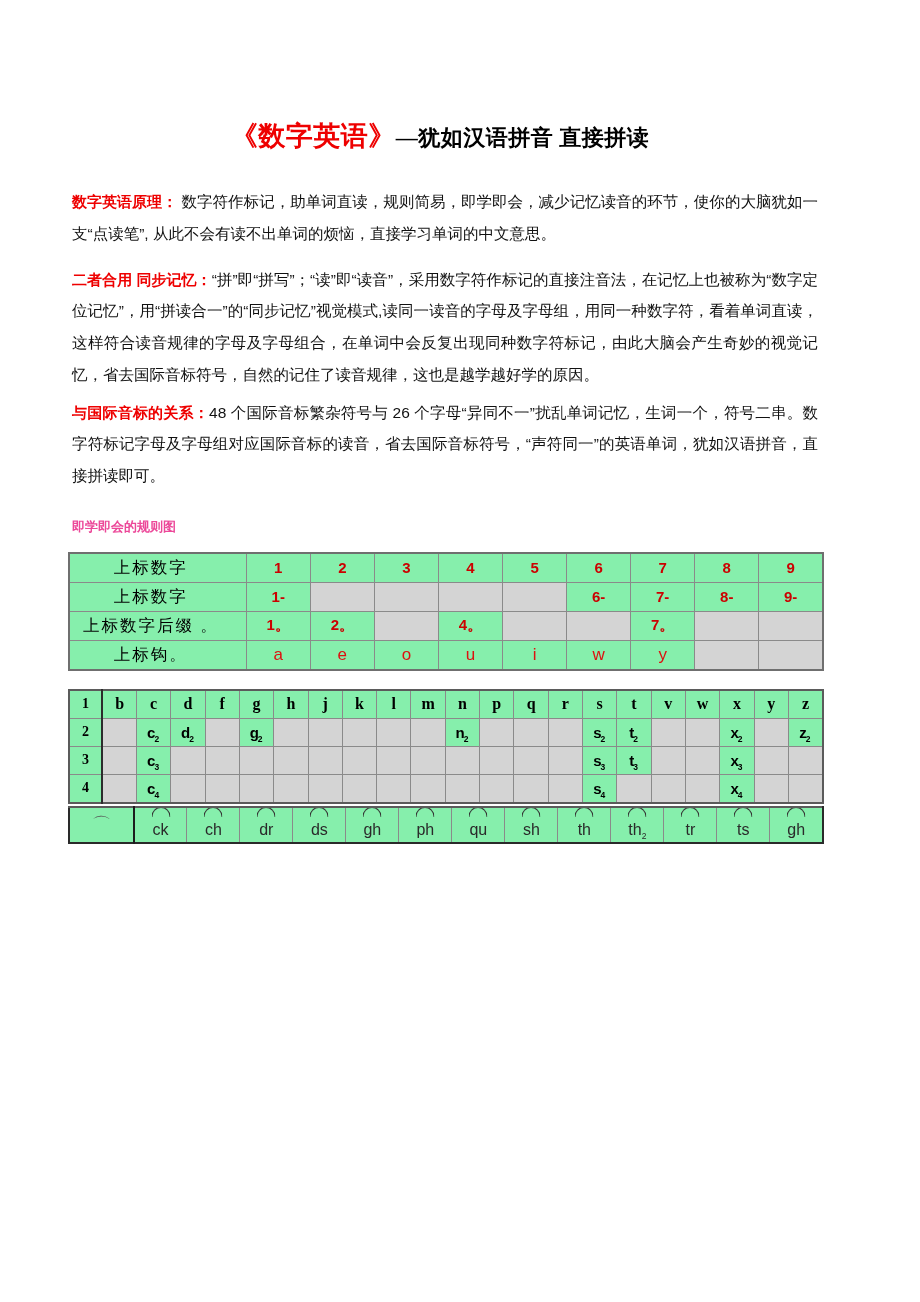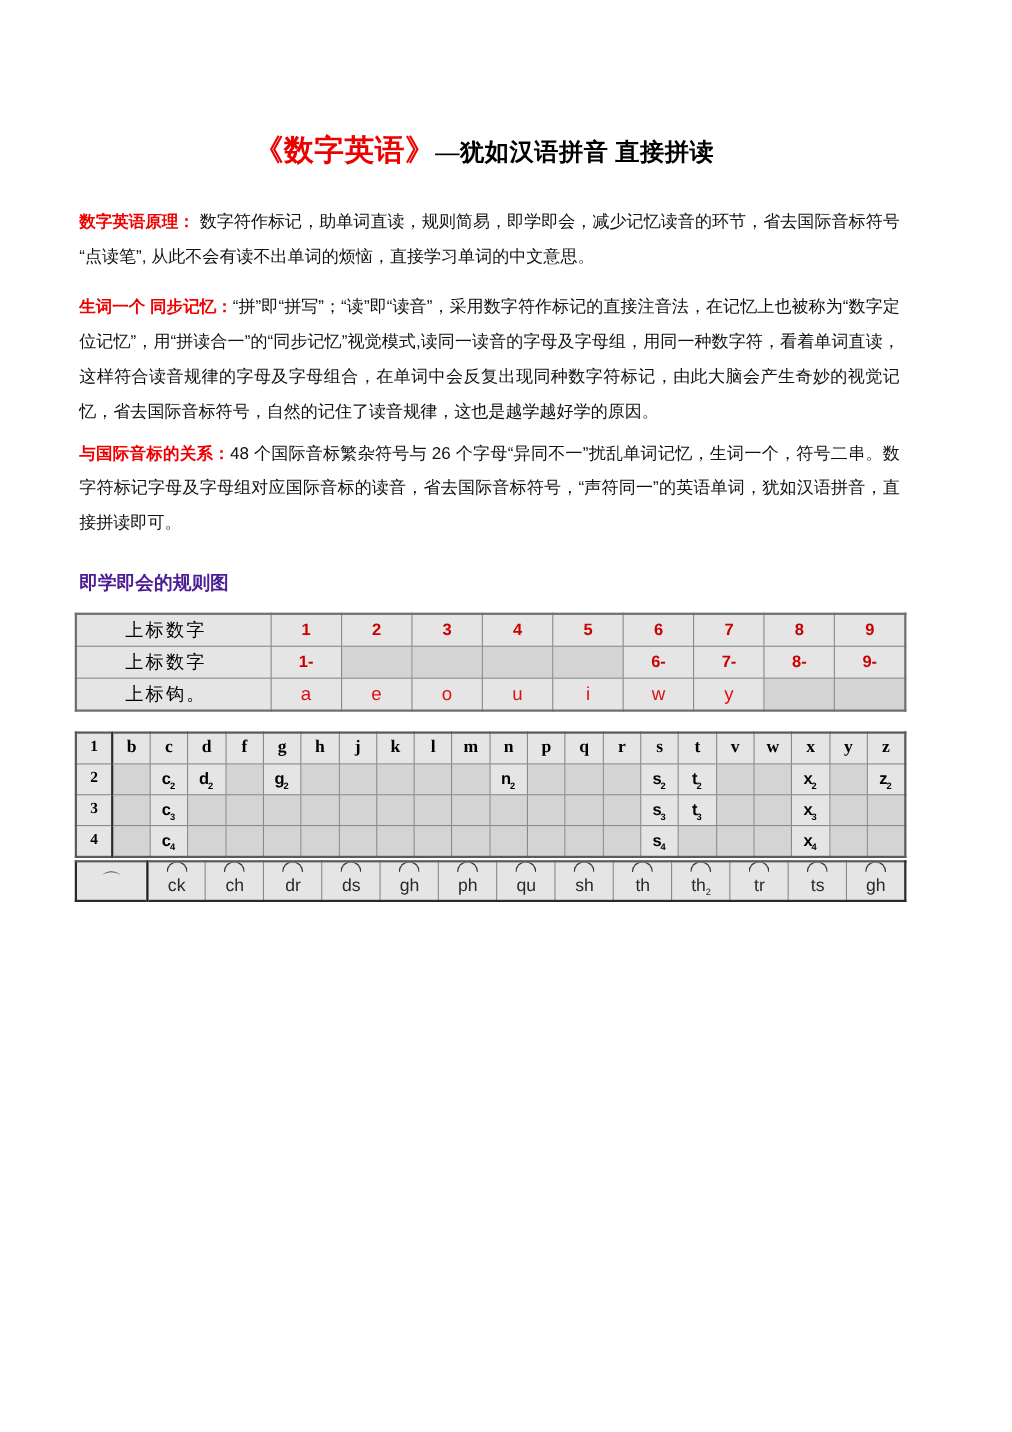--- a/index.html
+++ b/index.html
@@ -63,33 +63,33 @@
     font-weight: bold;
     font-size: 15px;
   }
   .lead.big { font-size: 18.5px; }
 
   
   .section-heading {
     margin: 26px 0 0 0;
     padding-left: 72px;
     font-family: "Liberation Serif", "DejaVu Serif", serif;
-    font-size: 17px;
-    font-weight: bold;
-    color: #4c1d95;
+    font-size: 13px;
+    font-weight: bold;
+    color: #ec4899;
   }
 
   
   .tbl-wrap { padding: 0 56px 0 68px; }
 
   table.grid {
     border-collapse: collapse;
     table-layout: fixed;
     width: 100%;
-    background: #e5e5e5;
+    background: #86efac;
   }
   table.grid.t1 {
     margin-top: 16px;
     border: 2px solid #6f6f6f;
   }
   table.grid.t2 {
     margin-top: 18px;
     border: 2px solid #5b5b5b;
   }
   table.grid.t3 {
@@ -213,25 +213,25 @@
 
 <div class="page">
 
   <h1 class="doc-title">
     <span class="t-red">《数字英语》</span><span class="t-black">—犹如汉语拼音 直接拼读</span>
   </h1>
 
   <div class="body-area">
 
     <p class="para p1">
-      <span class="lead">数字英语原理：</span><span> 数字符作标记，助单词直读，规则简易，即学即会，减少记忆读音的环节，省去国际音标符号“点读笔”, 从此不会有读不出单词的烦恼，直接学习单词的中文意思。</span>
+      <span class="lead">数字英语原理：</span><span> 数字符作标记，助单词直读，规则简易，即学即会，减少记忆读音的环节，使你的大脑犹如一支“点读笔”, 从此不会有读不出单词的烦恼，直接学习单词的中文意思。</span>
     </p>
 
     <p class="para p2">
-      <span class="lead">生词一个 同步记忆：</span><span>“拼”即“拼写”；“读”即“读音”，采用数字符作标记的直接注音法，在记忆上也被称为“数字定位记忆”，用“拼读合一”的“同步记忆”视觉模式,读同一读音的字母及字母组，用同一种数字符，看着单词直读，这样符合读音规律的字母及字母组合，在单词中会反复出现同种数字符标记，由此大脑会产生奇妙的视觉记忆，省去国际音标符号，自然的记住了读音规律，这也是越学越好学的原因。</span>
+      <span class="lead">二者合用 同步记忆：</span><span>“拼”即“拼写”；“读”即“读音”，采用数字符作标记的直接注音法，在记忆上也被称为“数字定位记忆”，用“拼读合一”的“同步记忆”视觉模式,读同一读音的字母及字母组，用同一种数字符，看着单词直读，这样符合读音规律的字母及字母组合，在单词中会反复出现同种数字符标记，由此大脑会产生奇妙的视觉记忆，省去国际音标符号，自然的记住了读音规律，这也是越学越好学的原因。</span>
     </p>
 
     <p class="para p3">
       <span class="lead">与国际音标的关系：</span><span>48 个国际音标繁杂符号与 26 个字母“异同不一”扰乱单词记忆，生词一个，符号二串。数字符标记字母及字母组对应国际音标的读音，省去国际音标符号，“声符同一”的英语单词，犹如汉语拼音，直接拼读即可。</span>
     </p>
 
 
   </div>
 
   <h2 class="section-heading">即学即会的规则图</h2>
@@ -259,20 +259,32 @@
             <td class="rowlabel">上标数字</td>
             <td class="val">1-</td>
             <td class="blank"></td>
             <td class="blank"></td>
             <td class="blank"></td>
             <td class="blank"></td>
             <td class="val">6-</td>
             <td class="val">7-</td>
             <td class="val">8-</td>
             <td class="val">9-</td>
+          </tr>
+          <tr>
+            <td class="rowlabel">上标数字后缀 。</td>
+            <td class="val">1。</td>
+            <td class="val">2。</td>
+            <td class="blank"></td>
+            <td class="val">4。</td>
+            <td class="blank"></td>
+            <td class="blank"></td>
+            <td class="val">7。</td>
+            <td class="blank"></td>
+            <td class="blank"></td>
           </tr>
           <tr>
             <td class="rowlabel">上标钩。</td>
             <td class="hook"><span class="hooked"><span class="caron">ˇ</span>a</span></td>
             <td class="hook"><span class="hooked"><span class="caron">ˇ</span>e</span></td>
             <td class="hook"><span class="hooked"><span class="caron">ˇ</span>o</span></td>
             <td class="hook"><span class="hooked"><span class="caron">ˇ</span>u</span></td>
             <td class="hook"><span class="hooked"><span class="caron">ˇ</span>i</span></td>
             <td class="hook"><span class="hooked"><span class="caron">ˇ</span>w</span></td>
             <td class="hook"><span class="hooked"><span class="caron">ˇ</span>y</span></td>

